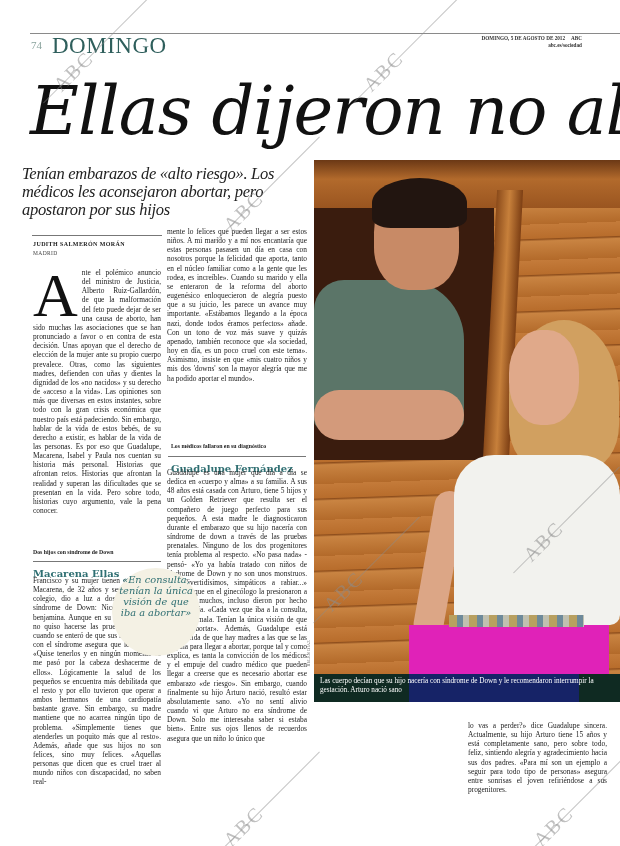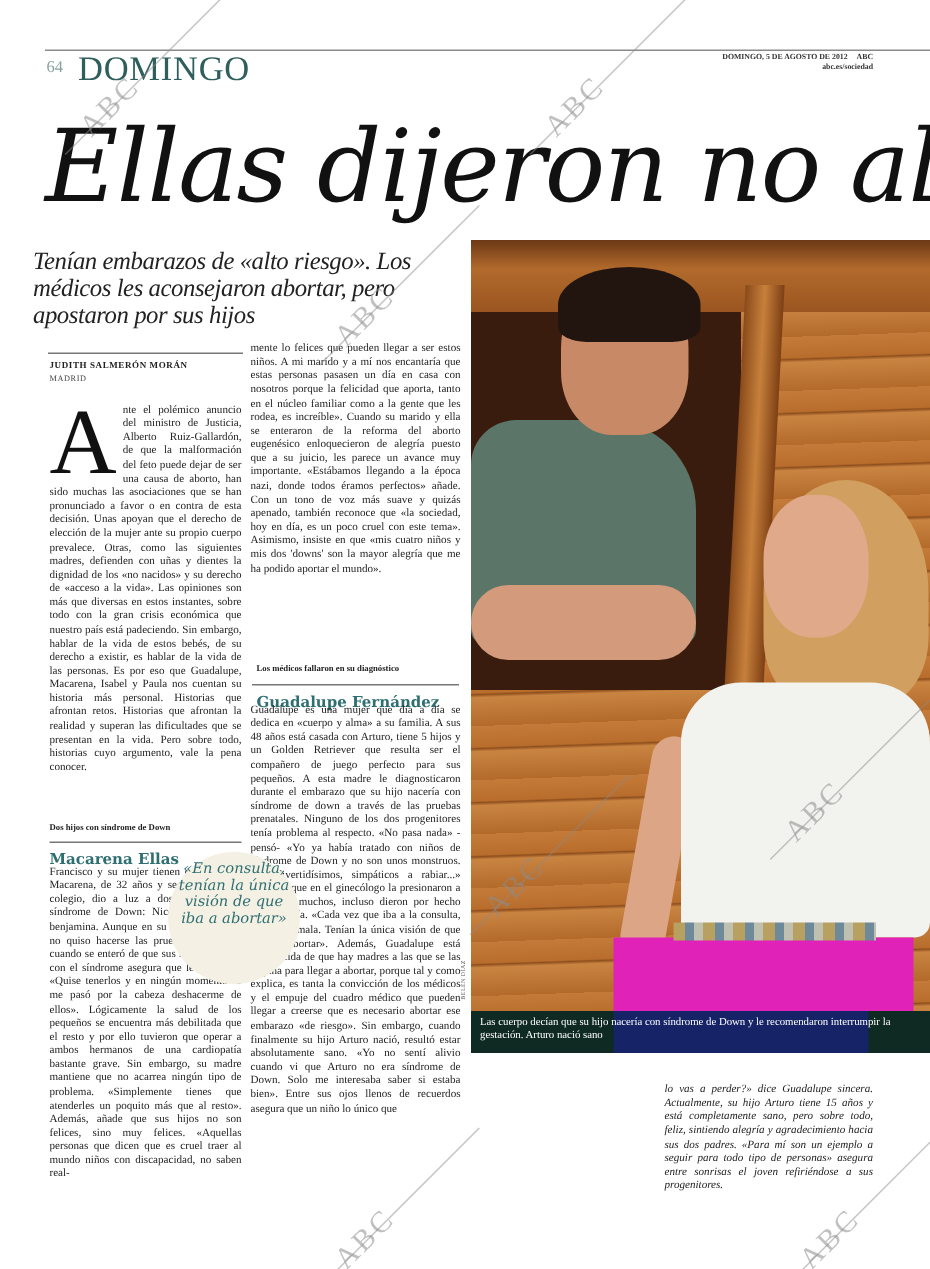--- a/index.html
+++ b/index.html
@@ -52,30 +52,30 @@
   .photo .woman-arm { position: absolute; left: 110px; top: 330px; width: 30px; height: 150px; border-radius: 15px; background: #dca686; transform: rotate(10deg); }
   .photo .pants { position: absolute; left: 95px; top: 465px; width: 200px; height: 80px; background: #e022b8; }
   .photo .belt { position: absolute; left: 135px; top: 455px; width: 135px; height: 12px; background: repeating-linear-gradient(90deg,#b8a060 0 8px,#6e8a9a 8px 14px,#c0c0b0 14px 20px); }
   .photo-credit { position: absolute; left: 306px; top: 640px; font-size: 4px; color: #555; writing-mode: vertical-rl; transform: rotate(180deg); letter-spacing: 0.3px; }
 
   .caption { position: absolute; left: 314px; top: 674px; width: 306px; height: 28px; background: #0f2a22; padding: 3px 6px; }
   .caption::after { content: ""; position: absolute; left: 95px; top: 0; width: 170px; height: 100%; background: rgba(30,30,160,0.55); }
   .caption-text { position: relative; z-index: 2; font-size: 7.2px; line-height: 8.6px; color: #ffffff; }
 
   .col3 { left: 313px; top: 721px; width: 139px; }
-  .col4 { left: 443px; top: 721px; width: 139px; font-style: italic; }
+  .col4 { left: 468px; top: 721px; width: 139px; }
 
   .wm { position: absolute; font-family: "Liberation Serif", serif; font-size: 20px; color: rgba(140,140,140,0.55); transform: rotate(-45deg); letter-spacing: 2px; pointer-events: none; }
   .wm::after { content: ""; position: absolute; left: -20px; top: 12px; width: 150px; height: 1px; background: rgba(140,140,140,0.5); }
 </style>
 </head>
 <body>
 
 <div class="topline"></div>
-<div class="page-num">64</div>
+<div class="page-num">74</div>
 <div class="section">DOMINGO</div>
 <div class="dateline">
   <div><span>DOMINGO, 5 DE AGOSTO DE 2012</span><span class="brand">ABC</span></div>
   <div>abc.es/sociedad</div>
 </div>
 
 <h1 class="headline">Ellas dijeron no al</h1>
 <div class="deck">Tenían embarazos de «alto riesgo». Los médicos les aconsejaron abortar, pero apostaron por sus hijos</div>
 
 <div class="byline-rule"></div>

